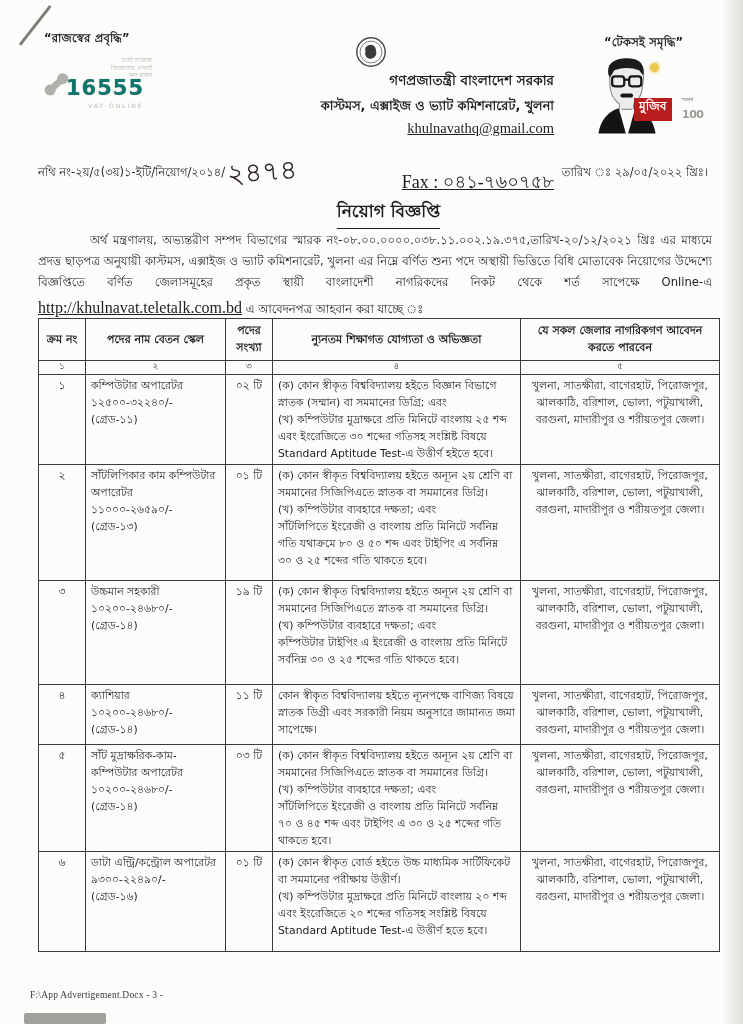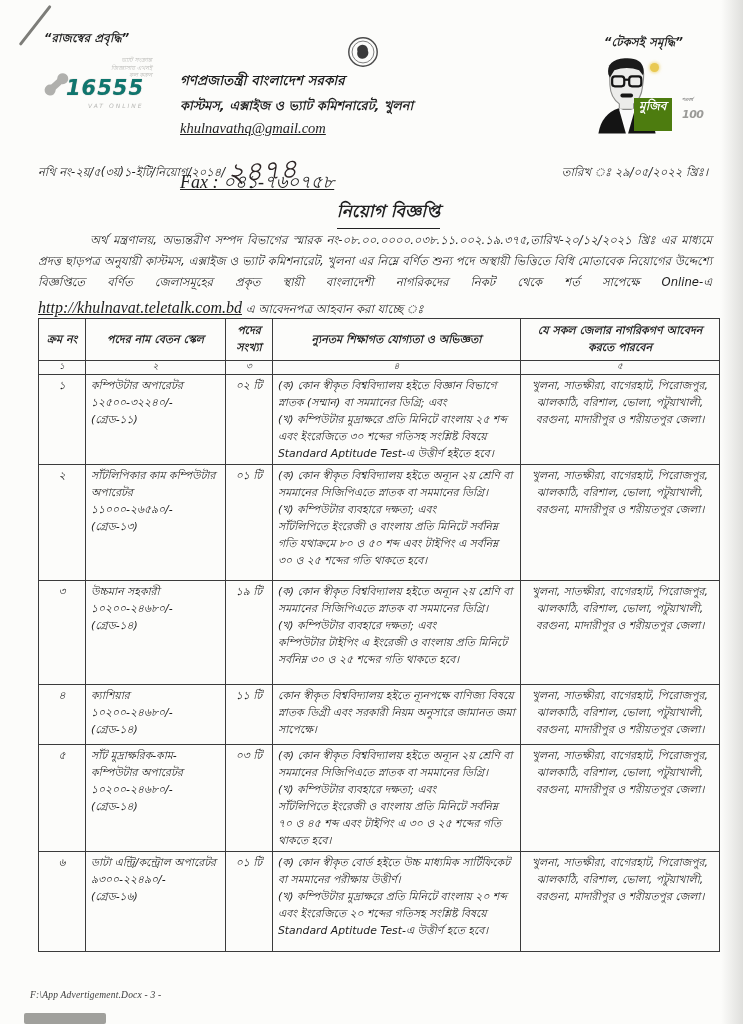--- a/index.html
+++ b/index.html
@@ -1,20 +1,20 @@
 <!DOCTYPE html>
 <html><head>
 <meta charset="utf-8">
 <style>
   * { margin:0; padding:0; box-sizing:border-box; }
   html,body { background:#d8d8d4; }
   .page {
     position:relative; width:743px; height:1024px; margin:0 auto;
     background:#fcfcfa; overflow:hidden;
-    font-family:"DejaVu Sans", sans-serif; color:#1e1e1e;font-style:italic;
+    font-family:"DejaVu Sans", sans-serif; color:#1e1e1e;
   }
   
   .scan-band-right {
     position:absolute; top:0; right:0; width:22px; height:100%;
     background:linear-gradient(to right, rgba(120,120,115,0), rgba(120,120,115,.22));
   }
   .pen-mark {
     position:absolute; left:10px; top:24px; width:50px; height:2.5px;
     background:#7d7d79; transform:rotate(-52deg); border-radius:2px;
   }
@@ -32,41 +32,41 @@
   .motto-right { left:604px; top:34px; }
 
   .vat-logo { position:absolute; left:40px; top:56px; width:130px; color:#b3b3b0; }
   .vat-tag { position:absolute; left:52px; top:0; font-size:6px; line-height:1.25;
              text-align:right; width:60px; white-space:pre-line; color:#bdbdba; }
   .vat-phone { position:absolute; left:0px; top:12px; }
   .vat-number { position:absolute; left:26px; top:20px; font-size:21px; font-weight:bold;
                 letter-spacing:1px; color:#0f766e; text-shadow:0 0 1px #8f8f8c; }
   .vat-sub { position:absolute; left:48px; top:46px; font-size:6px; letter-spacing:2px; color:#b7b7b4; }
 
-  .center-head { position:absolute; left:180px; top:36px; width:366px; text-align:left; }
+  .center-head { position:absolute; left:188px; top:36px; width:366px; text-align:right; }
   .emblem { display:block; margin:0 auto 2px auto; }
   .gov-line { font-size:13.5px; font-weight:bold; margin-top:1px; }
   .office-line { font-size:12.8px; font-weight:bold; margin-top:3px; }
   .email-line { font-family:"Liberation Serif", serif; font-size:14.5px; margin-top:3px;
                 text-decoration:underline; }
   .fax-line { font-family:"Liberation Serif", serif; font-size:18px; margin-top:12px;
               text-decoration:underline; display:inline-block; }
 
   .mujib-logo { position:absolute; left:594px; top:54px; width:104px; height:82px; }
-  .mujib-box { position:absolute; left:40px; top:44px; background:#4d7c0f; color:#fff;
-               font-size:12px; font-weight:bold; padding:2px 5px 19px 5px; line-height:1; }
+  .mujib-box { position:absolute; left:40px; top:44px; background:#b91c1c; color:#fff;
+               font-size:12px; font-weight:bold; padding:2px 5px 9px 5px; line-height:1; }
   .mujib-side { position:absolute; left:88px; top:44px; font-size:4.5px; color:#444;
                 line-height:1.1; width:16px; }
   .mujib-100 { position:absolute; left:88px; top:54px; font-size:11px; font-weight:bold;
                color:#9a9a97; letter-spacing:-.5px; }
   
   .ref-row { position:absolute; left:38px; top:164px; width:670px;
              display:flex; justify-content:space-between; align-items:flex-start;
              font-size:11.5px; }
-  .memo-wrap { display:flex; align-items:flex-start; }
+  .memo-wrap { display:flex; align-items:flex-end; }
   .handwritten { font-size:27px; line-height:.8; margin-left:2px; margin-top:-4px;
                  transform:rotate(-4deg); color:#2c2424; font-weight:400;
                  font-family:"DejaVu Serif", serif; }
   
   .title-wrap { position:absolute; left:0; top:198px; width:100%; text-align:center;padding-left:34px; }
   .title { display:inline-block; font-size:17px; font-weight:bold;
            border-bottom:1.5px solid #222; padding-bottom:2px; }
   
   .intro { position:absolute; left:38px; top:230px; width:674px;
            font-size:11.6px; line-height:1.82; text-align:justify; text-indent:52px; }

